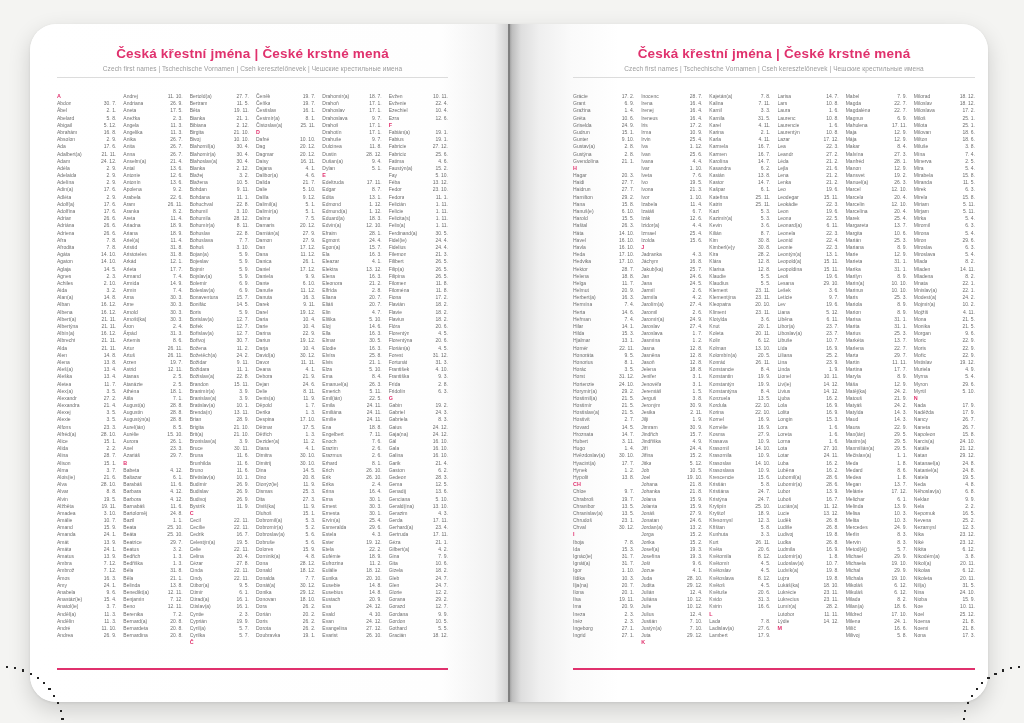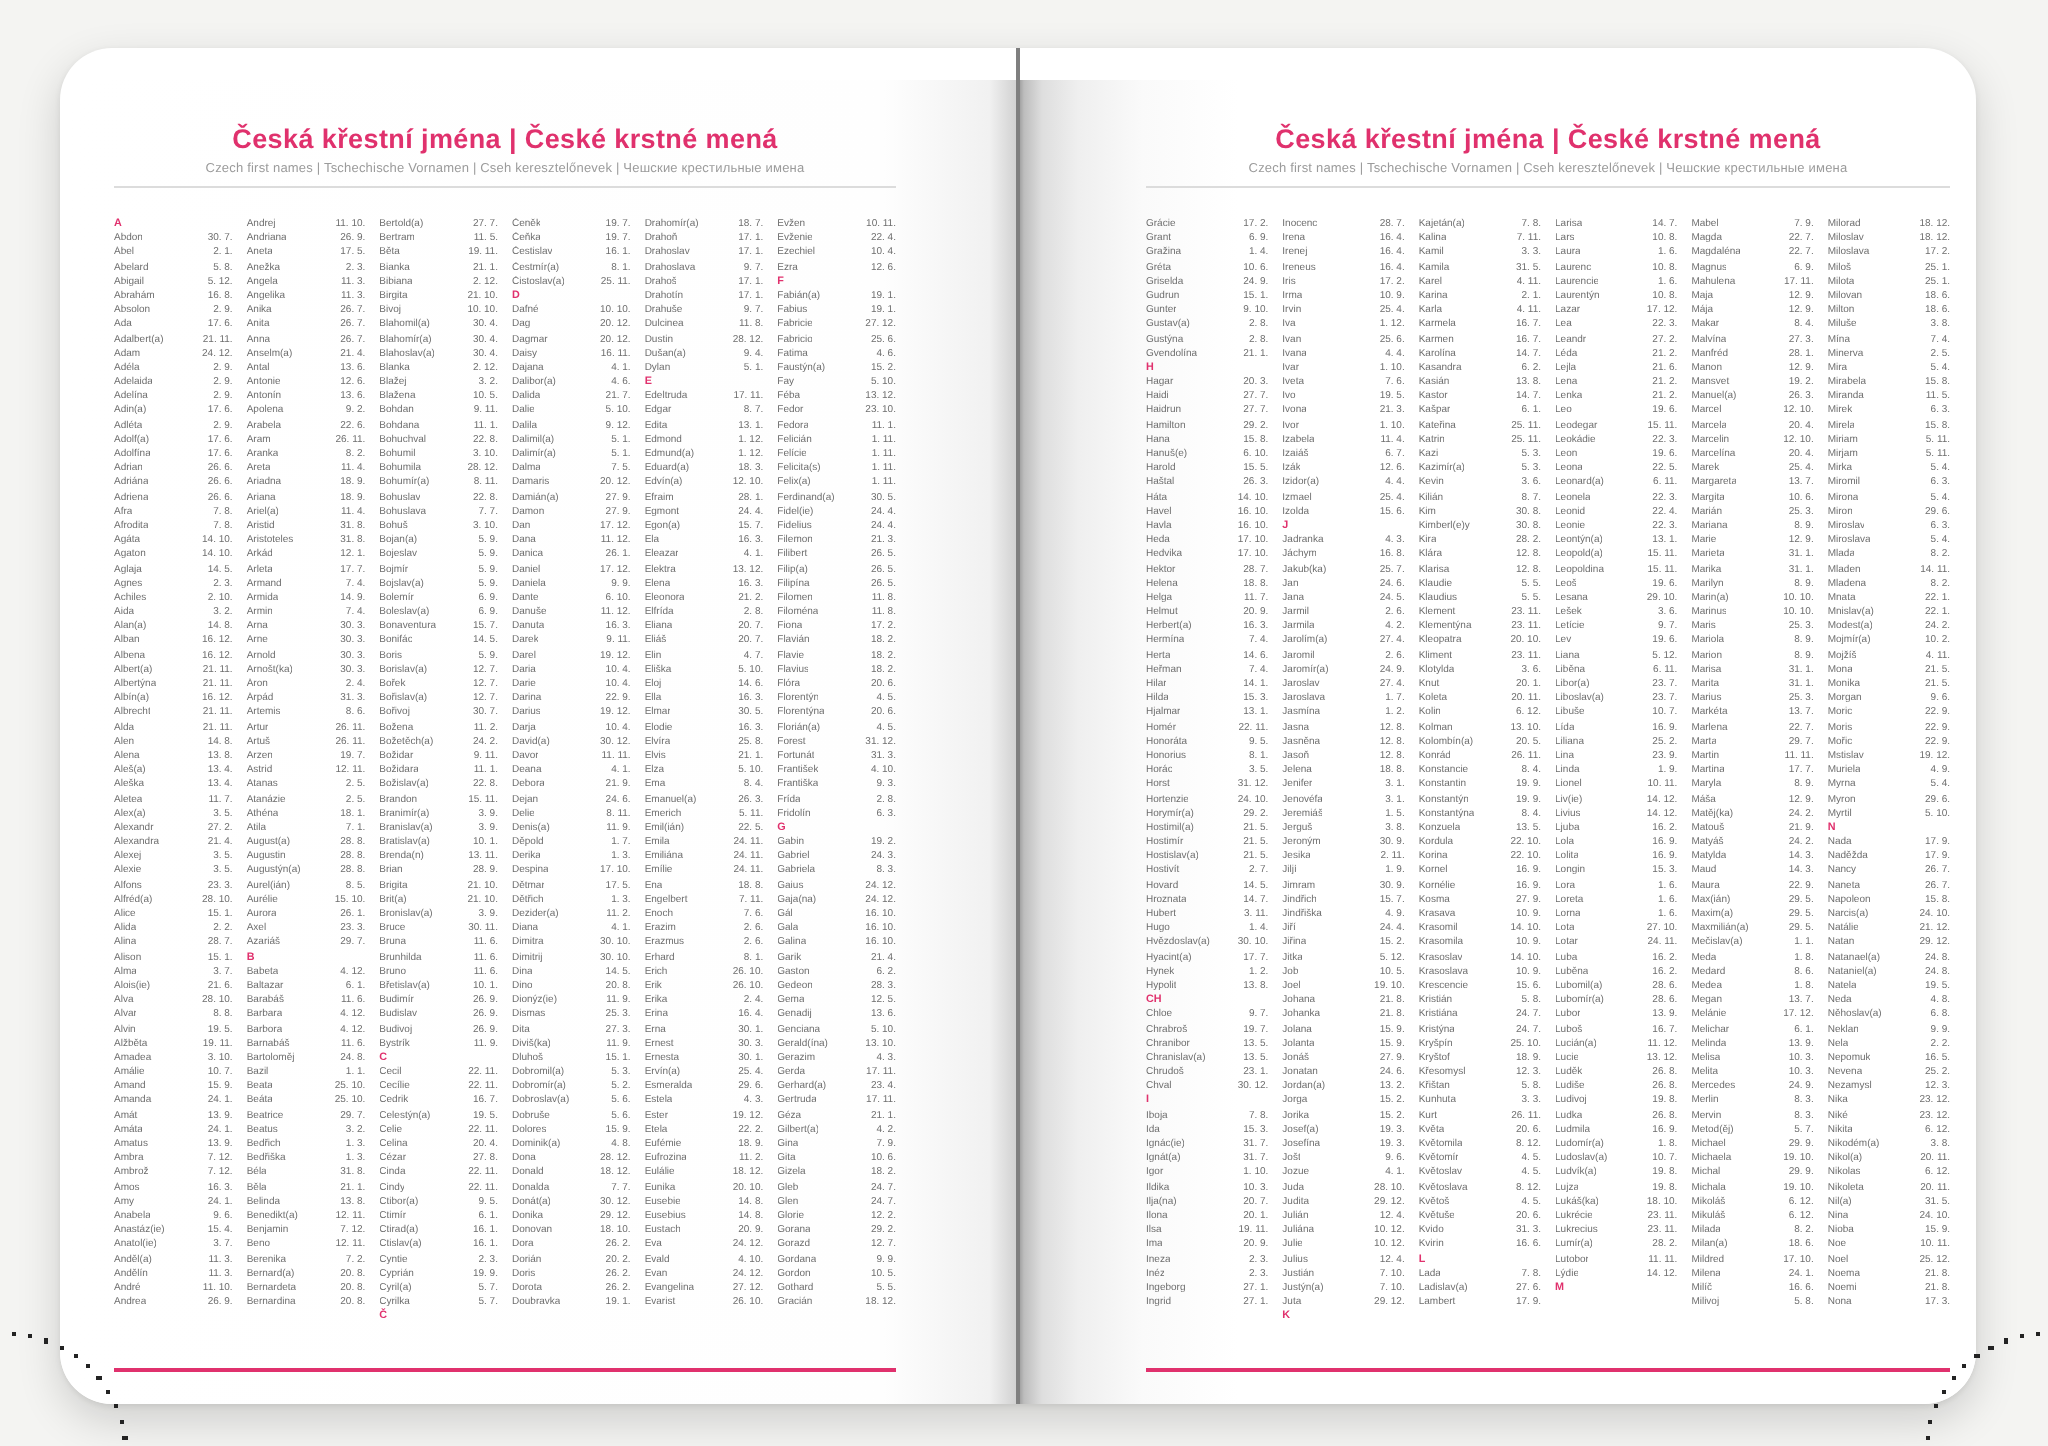--- a/index.html
+++ b/index.html
@@ -1,20 +1,20 @@
 <!DOCTYPE html>
 <html><head>
 <meta charset="utf-8">
 <style>
   html,body{margin:0;padding:0;}
   body{width:1024px;height:723px;background:#f4f4f2;position:relative;overflow:hidden;
        font-family:"Liberation Sans", sans-serif;}
   .book{position:absolute;left:30px;top:24px;width:958px;height:678px;border-radius:26px;
         box-shadow:0 8px 22px rgba(0,0,0,.16), 0 1px 3px rgba(0,0,0,.08);overflow:hidden;background:#fff;}
-  .page{position:absolute;top:0;height:678px;width:479px;margin-top:16px;}
+  .page{position:absolute;top:0;height:678px;width:479px;}
   .page-left{left:0;border-radius:26px 0 0 26px;
      background:linear-gradient(to right,#ffffff 0%,#fefefe 86%,#f1f1f1 97%,#cfcfcf 100%);}
   .page-right{left:479px;border-radius:0 26px 26px 0;
      background:linear-gradient(to right,#969696 0px,#bdbdbd 3px,#dedede 12px,#efefef 30px,#fafafa 62px,#ffffff 110px);}
   .spine{position:absolute;left:478px;top:0;width:2px;height:678px;background:#7f7f7f;}
   .page-header{position:absolute;top:22px;text-align:center;}
   .page-left  .page-header{left:27px;right:61px;}
   .page-right .page-header{left:64px;right:13px;}
   .title{font-size:13.5px;font-weight:bold;letter-spacing:.2px;}
   .subtitle{font-size:6.5px;margin-top:4px;letter-spacing:.1px;}

